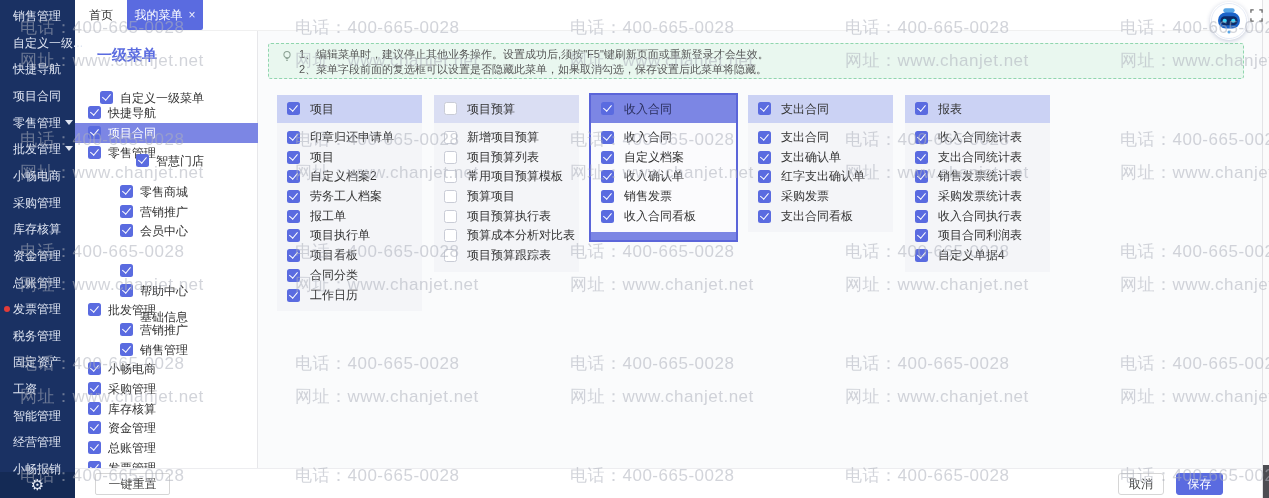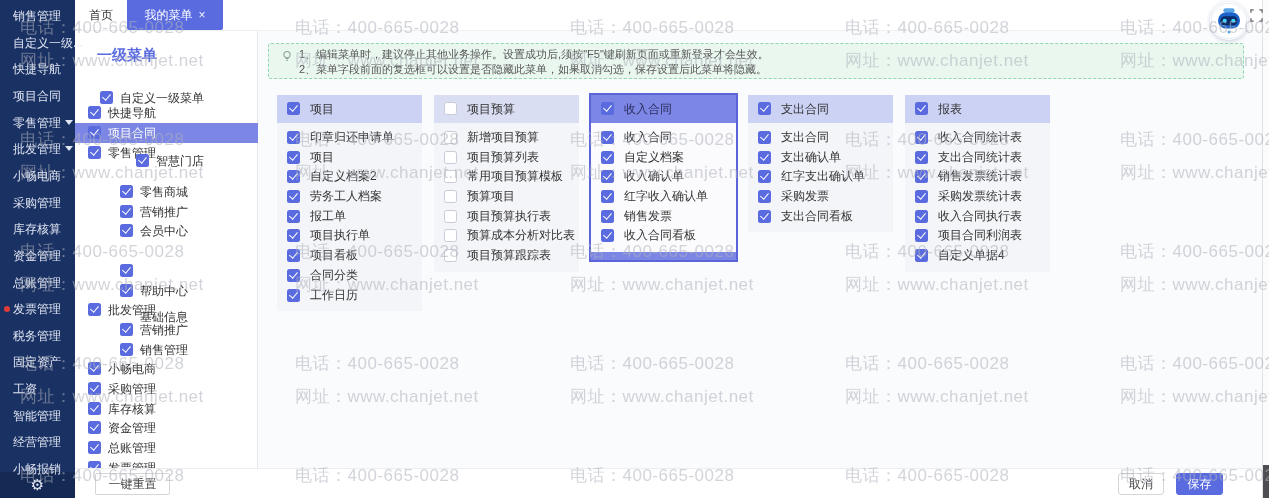--- a/index.html
+++ b/index.html
@@ -15,21 +15,21 @@
            border-left:4px solid transparent;border-right:4px solid transparent;border-top:5px solid #dfe5f2;}
   .sb-item .dot{position:absolute;left:4px;top:7px;width:6px;height:6px;border-radius:50%;background:#e23c39;}
   #sb-footer{position:absolute;left:0;bottom:0;width:75px;height:26px;background:#142a55;
            display:flex;align-items:center;justify-content:center;}
   #gear{color:#e8edf7;font-size:15px;font-family:"DejaVu Sans",sans-serif;line-height:1;cursor:pointer;}
   
   #tabbar{position:absolute;left:75px;top:0;width:1187px;height:30px;background:#ffffff;
           border-bottom:1px solid #f0f0f0;z-index:4;display:flex;align-items:stretch;}
   #tab-home{font-size:12px;color:#333;line-height:30px;padding:0 14px;cursor:pointer;}
   #tab-active{background:#5a6be0;color:#fff;font-size:12px;line-height:30px;
-          padding:0 16px;min-width:64px;text-align:center;cursor:pointer;border-radius:0 0 2px 2px;}
+          padding:0 6px;min-width:64px;text-align:center;cursor:pointer;border-radius:0 0 2px 2px;}
   #tab-active .close{margin-left:6px;font-size:12px;opacity:.9;cursor:pointer;}
   
   #treepanel{position:absolute;left:75px;top:30px;width:183px;height:438px;background:#ffffff;
           border-right:1px solid #e7e7ea;box-sizing:border-box;z-index:3;}
   #tree-title{position:absolute;left:22px;top:16px;font-size:15px;font-weight:bold;color:#5a6be0;}
   .tree-row{position:absolute;left:0;width:183px;height:20px;line-height:20px;font-size:12px;color:#333;cursor:pointer;}
   .tree-row.sel{background:#7c86e4;color:#ffffff;}
   .tree-row .lbl{position:absolute;top:0;}
   
   .cb{position:absolute;width:13px;height:13px;border-radius:2.5px;background:#5a6be0;box-sizing:border-box;cursor:pointer;}
@@ -227,21 +227,20 @@
           <div class="col-row"><span class="cb un" style="left: 10px; top: 3px;"></span><span class="lbl">预算成本分析对比表</span></div>
           <div class="col-row"><span class="cb un" style="left: 10px; top: 3px;"></span><span class="lbl">项目预算跟踪表</span></div>
         </div>
       </div>
       <div class="col selwrap" style="left: 333px; top: 65px;">
         <div class="col-header sel"><span class="cb" style="left: 10px; top: 7px;"></span><span class="lbl">收入合同</span></div>
         <div class="col-items">
           <div class="col-row"><span class="cb" style="left: 10px; top: 3px;"></span><span class="lbl">收入合同</span></div>
           <div class="col-row"><span class="cb" style="left: 10px; top: 3px;"></span><span class="lbl">自定义档案</span></div>
           <div class="col-row"><span class="cb" style="left: 10px; top: 3px;"></span><span class="lbl">收入确认单</span></div>
-          <div class="col-row"><span class="cb" style="left: 10px; top: 3px;"></span><span class="lbl">红字收入确认单</span></div>
           <div class="col-row"><span class="cb" style="left: 10px; top: 3px;"></span><span class="lbl">销售发票</span></div>
           <div class="col-row"><span class="cb" style="left: 10px; top: 3px;"></span><span class="lbl">收入合同看板</span></div>
         </div>
         <div class="col-footer"></div>
       </div>
       <div class="col" style="left: 490px; top: 65px;">
         <div class="col-header on"><span class="cb" style="left: 10px; top: 7px;"></span><span class="lbl">支出合同</span></div>
         <div class="col-items">
           <div class="col-row"><span class="cb" style="left: 10px; top: 3px;"></span><span class="lbl">支出合同</span></div>
           <div class="col-row"><span class="cb" style="left: 10px; top: 3px;"></span><span class="lbl">支出确认单</span></div>

